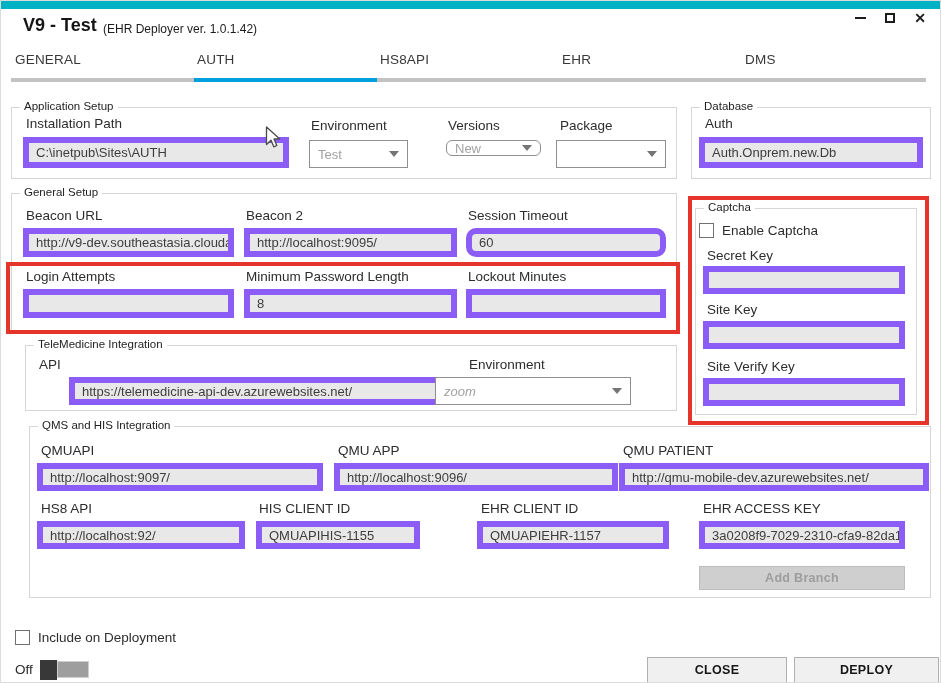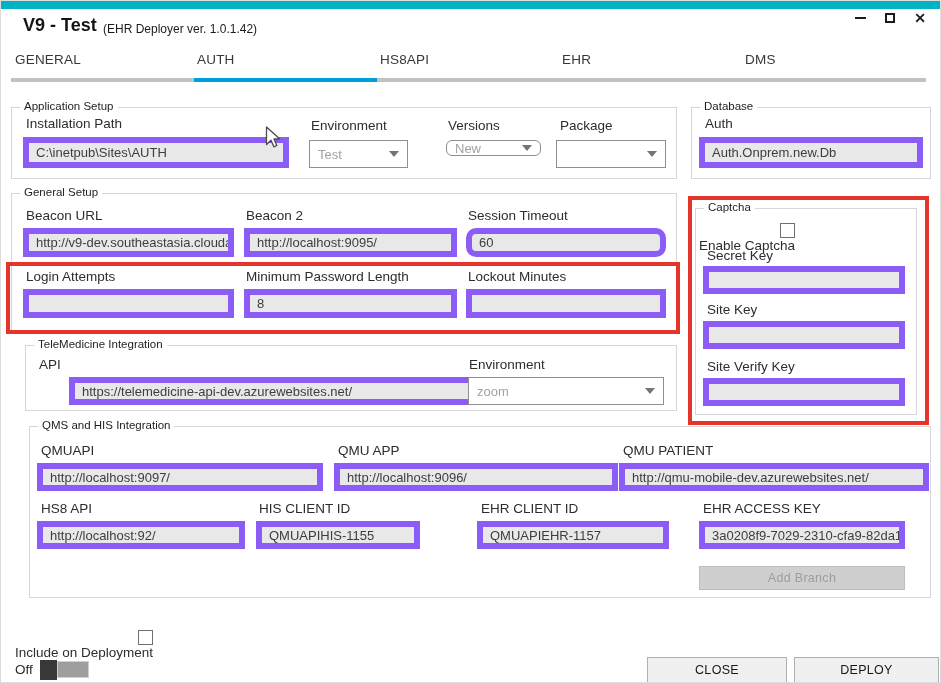--- a/index.html
+++ b/index.html
@@ -31,28 +31,28 @@
   .dd {
     position:absolute; background:#ffffff; border:1px solid #8f8f8f; box-sizing:border-box;
     font-size:13px; color:#a2a2a2; display:flex; align-items:center; padding:0 8px;
     white-space:nowrap; overflow:hidden;
   }
   .dd-arrow { position:absolute; right:8px; top:50%; margin-top:-3px; width:0; height:0;
     border-left:5px solid transparent; border-right:5px solid transparent; border-top:6px solid #757575; }
 
   .redbox { position:absolute; border:4px solid #e5352b; box-sizing:border-box; z-index:6; pointer-events:none; }
 
-  .cbx-row { position:absolute; display:flex; align-items:flex-end; cursor:default;flex-direction:column; }
+  .cbx-row { position:absolute; display:flex; align-items:flex-end; gap:8px; cursor:default; }
   .cbx-box { width:15px; height:15px; background:#ffffff; border:1px solid #707070; box-sizing:border-box; flex:0 0 auto; }
   .cbx-lbl { font-size:13.5px; color:#2d2d2d; white-space:nowrap; }
 
   .btn {
     position:absolute; background:#f0f0f0; border:1px solid #b0b0b0; box-sizing:border-box;
     display:flex; align-items:center; justify-content:center;
-    font-size:12.5px; font-weight:normal; color:#161616; letter-spacing:.3px; cursor:default;
+    font-size:12.5px; font-weight:bold; color:#161616; letter-spacing:.3px; cursor:default;
   }
   .btn-disabled { background:#cfcfcf; border:1px solid #bdbdbd; color:#9d9d9d; }
 
   .toggle-lbl { position:absolute; left:14px; top:661px; font-size:13.5px; color:#2d2d2d; }
   .toggle { position:absolute; left:39px; top:659px; width:50px; height:20px; cursor:default; }
   .toggle-knob { position:absolute; left:0; top:0; width:17px; height:20px; background:#383838; }
   .toggle-track { position:absolute; left:17px; top:1px; width:32px; height:17px; background:#9e9e9e; border:1px solid #cfcfcf; box-sizing:border-box; }
 
   .cursor { position:absolute; left:264px; top:125px; z-index:9; pointer-events:none; }
 </style>
@@ -145,21 +145,21 @@
   <div class="field" style="left:702px; top:377px; width:202px; height:28px;"></div>
 
   <div class="redbox" style="left:687px; top:195px; width:241px; height:229px;"></div>
 
   <div class="gbox" style="left:24px; top:344px; width:652px; height:66px;">
     <span class="gbox-title">TeleMedicine Integration</span>
   </div>
   <div class="lbl" style="left:38px; top:356px;">API</div>
   <div class="field" style="left:36px; top:376px; width:412px; height:28px;margin-left:32px;">https://telemedicine-api-dev.azurewebsites.net/</div>
   <div class="lbl" style="left:468px; top:356px;">Environment</div>
-  <div class="dd" style="left:467px; top:376px; width:196px; height:28px;">
+  <div class="dd" style="left:434px; top:376px; width:196px; height:28px;font-style:italic;">
     <span>zoom</span>
     <span class="dd-arrow"></span>
   </div>
 
   <div class="gbox" style="left:28px; top:425px; width:902px; height:172px;">
     <span class="gbox-title">QMS and HIS Integration</span>
   </div>
   <div class="lbl" style="left:40px; top:442px;">QMUAPI</div>
   <div class="field" style="left:36px; top:462px; width:286px; height:28px;">http://localhost:9097/</div>
   <div class="lbl" style="left:337px; top:442px;">QMU APP</div>

